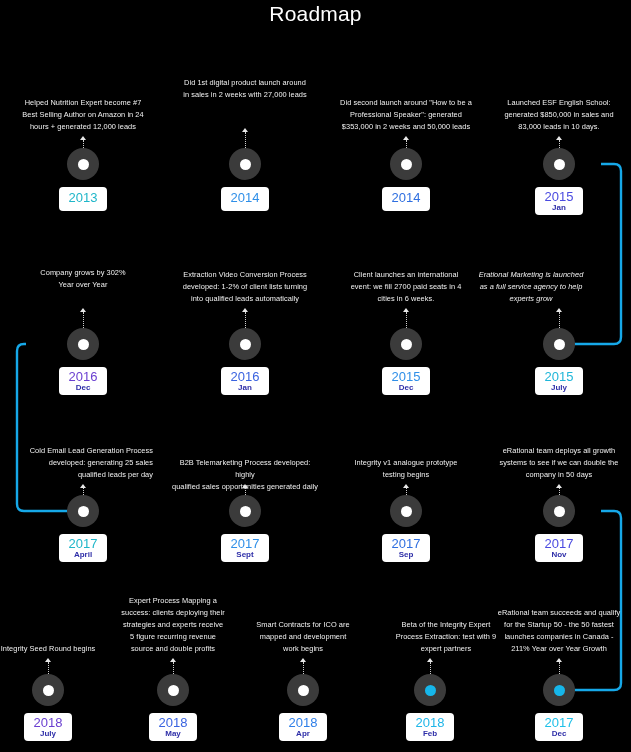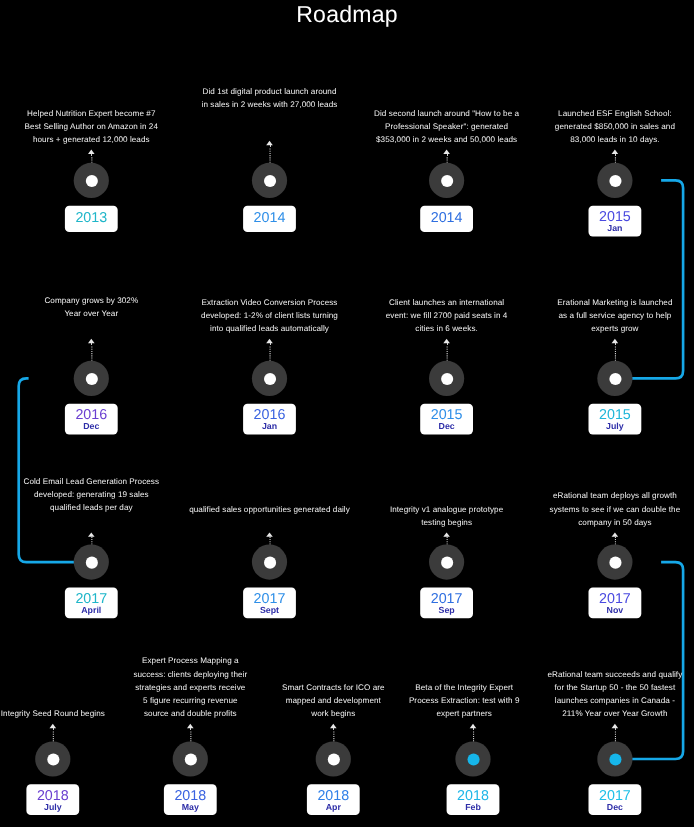--- a/index.html
+++ b/index.html
@@ -223,35 +223,36 @@
       </div>
       <div class="leader" style="left: 245px; top: 312px; height: 16px;"></div>
       <div class="arrowhead" style="left: 245px; top: 308px;"></div>
       <div class="evt" style="left: 406px; top: 269px; width: 140px;">
         <div>Client launches an international</div>
         <div>event: we fill 2700 paid seats in 4</div>
         <div>cities in 6 weeks.</div>
       </div>
       <div class="leader" style="left: 406px; top: 312px; height: 16px;"></div>
       <div class="arrowhead" style="left: 406px; top: 308px;"></div>
-      <div class="evt" style="left: 559px; top: 269px; width: 140px;">
+      <div class="evt" style="left: 531px; top: 269px; width: 140px; font-style: italic;">
         <div>Erational Marketing is launched</div>
         <div>as a full service agency to help</div>
         <div>experts grow</div>
       </div>
       <div class="leader" style="left: 559px; top: 312px; height: 16px;"></div>
       <div class="arrowhead" style="left: 559px; top: 308px;"></div>
-      <div class="evt" style="left: 83px; top: 432px; width: 140px;">
+      <div class="evt" style="left: 83px; top: 445px; width: 140px; text-align: right;">
         <div>Cold Email Lead Generation Process</div>
-        <div>developed: generating 19 sales</div>
+        <div>developed: generating 25 sales</div>
         <div>qualified leads per day</div>
       </div>
       <div class="leader" style="left: 83px; top: 488px; height: 7px;"></div>
       <div class="arrowhead" style="left: 83px; top: 484px;"></div>
       <div class="evt" style="left: 245px; top: 457px; width: 150px;">
+        <div>B2B Telemarketing Process developed: highly</div>
         <div>qualified sales opportunities generated daily</div>
       </div>
       <div class="leader" style="left: 245px; top: 488px; height: 7px;"></div>
       <div class="arrowhead" style="left: 245px; top: 484px;"></div>
       <div class="evt" style="left: 406px; top: 457px; width: 140px;">
         <div>Integrity v1 analogue prototype</div>
         <div>testing begins</div>
       </div>
       <div class="leader" style="left: 406px; top: 488px; height: 7px;"></div>
       <div class="arrowhead" style="left: 406px; top: 484px;"></div>
@@ -276,21 +277,21 @@
       </div>
       <div class="leader" style="left: 173px; top: 662px; height: 12px;"></div>
       <div class="arrowhead" style="left: 173px; top: 658px;"></div>
       <div class="evt" style="left: 303px; top: 619px; width: 140px;">
         <div>Smart Contracts for ICO are</div>
         <div>mapped and development</div>
         <div>work begins</div>
       </div>
       <div class="leader" style="left: 303px; top: 662px; height: 12px;"></div>
       <div class="arrowhead" style="left: 303px; top: 658px;"></div>
-      <div class="evt" style="left: 422px; top: 619px; width: 140px;">
+      <div class="evt" style="left: 446px; top: 619px; width: 140px;">
         <div>Beta of the Integrity Expert</div>
         <div>Process Extraction: test with 9</div>
         <div>expert partners</div>
       </div>
       <div class="leader" style="left: 430px; top: 662px; height: 12px;"></div>
       <div class="arrowhead" style="left: 430px; top: 658px;"></div>
       <div class="evt" style="left: 559px; top: 607px; width: 140px;">
         <div>eRational team succeeds and qualify</div>
         <div>for the Startup 50 - the 50 fastest</div>
         <div>launches companies in Canada -</div>

